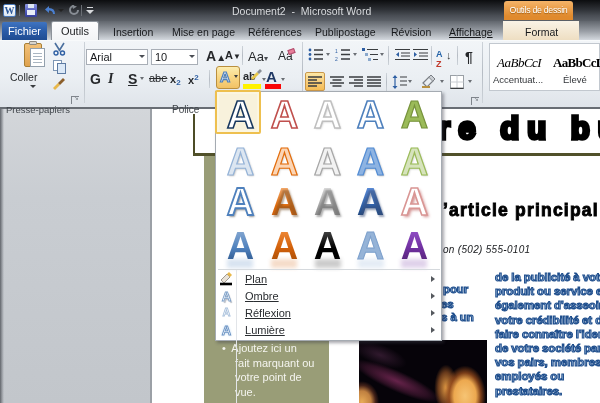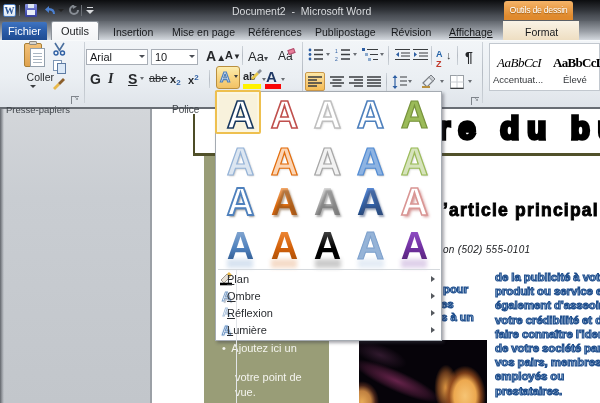--- a/index.html
+++ b/index.html
@@ -32,21 +32,21 @@
 #ribbon-bottom{left:0;top:107px;width:600px;height:2px;background:#686d74;}
 .gsep{top:42px;width:1px;height:61px;background:linear-gradient(#cdd3d9,#b6bcc4 50%,#cdd3d9);}
 .glabel{top:104px;font-size:10px;color:#41464c;text-align:center;}
 .launch{width:8px;height:8px;border-left:1px solid #7f858c;border-top:1px solid #7f858c;}
 .launch:after{content:"\2198";position:absolute;left:1px;top:-3px;font-size:7px;color:#7f858c;}
 
 #clip-board{left:24px;top:43px;width:18px;height:24px;background:linear-gradient(#f2c179,#e0a34f);border:1px solid #a87f35;border-radius:2px;}
 #clip-top{left:29px;top:41px;width:8px;height:4px;background:#d8d4cc;border:1px solid #8f8a80;border-radius:1px;}
 #clip-paper{left:30px;top:48px;width:15px;height:19px;background:#fff;border:1px solid #93a0ad;}
 #clip-paper .l{position:absolute;left:2px;width:9px;height:1px;background:#aab6c2;}
-#coller{left:10px;top:71px;width:44px;font-size:10.5px;color:#2a2d30;text-align:right;}
+#coller{left:10px;top:71px;width:44px;font-size:10.5px;color:#2a2d30;text-align:left;}
 #coller-car{left:30px;top:85px;border-left:3px solid transparent;border-right:3px solid transparent;border-top:3px solid #3a3d40;}
 
 .combo{height:16px;background:#fff;border:1px solid #a8aeb6;font-size:11px;color:#17191c;line-height:14px;padding-left:3px;}
 .combo .car{position:absolute;right:2px;top:5px;border-left:3px solid transparent;border-right:3px solid transparent;border-top:3px solid #4a4e54;}
 #cb-font{left:86px;top:49px;width:62px;}
 #cb-size{left:151px;top:49px;width:47px;}
 .btxt{font-size:13px;color:#26282b;}
 
 .fx{font-size:14px;color:#26282b;font-weight:bold;}
 #btn-fx{left:216px;top:66px;width:24px;height:23px;background:linear-gradient(#fcedb0,#f8d684 50%,#f2c265);border:1.5px solid #ba8f3e;border-radius:3px;}
@@ -76,21 +76,21 @@
 #060309;}
 #photo .streak{position:absolute;left:-20px;top:26px;width:115px;height:30px;background:radial-gradient(ellipse 50% 42% at 50% 50%,rgba(118,40,85,0.85) 0%,rgba(88,30,64,0.45) 58%,rgba(0,0,0,0) 82%);transform:rotate(24deg);}
 #photo .haze{position:absolute;left:-14px;top:2px;width:70px;height:26px;background:radial-gradient(ellipse 50% 50% at 50% 50%,rgba(100,52,90,0.45) 0%,rgba(0,0,0,0) 80%);transform:rotate(20deg);}
 #ajoutez{left:222px;top:341px;width:104px;font-size:11px;color:#f4f4ee;line-height:14.6px;}
 
 #dd{left:215px;top:91px;width:227px;height:250px;background:#fff;border:1px solid #a5abb2;box-shadow:2px 2px 3px rgba(60,60,70,0.45);}
 .cell{position:absolute;width:43px;height:42px;text-align:center;}
 .ga{font-size:38px;font-weight:bold;line-height:42px;display:inline-block;}
 #sel{position:absolute;left:-1px;top:-2px;width:46px;height:44px;border:2px solid #eec04f;border-radius:2px;background:#f8f2dc;box-shadow:inset 0 0 0 2px #fbf6e2;}
 .mi{position:absolute;left:2px;width:222px;height:17px;font-size:11px;color:#2a2d31;}
-.mi .txt{position:absolute;left:9px;top:2px;}
+.mi .txt{position:absolute;left:27px;top:2px;text-decoration:underline;}
 .mi .arr{position:absolute;left:213px;top:5px;border-top:3.5px solid transparent;border-bottom:3.5px solid transparent;border-left:4px solid #55595e;}
 .mi .ic{position:absolute;left:1px;top:1px;width:15px;height:15px;font-size:13px;font-weight:bold;text-align:center;line-height:15px;}
 #ddsep{position:absolute;left:2px;top:177px;width:222px;height:1px;background:#d5d9dd;}
 u{text-decoration:underline;}
 
 #tooltip{left:239px;top:129px;width:245px;height:18px;background:linear-gradient(#ffffff,#eef1f5 60%,#dfe4ea);border:1px solid #8a8f96;border-radius:2px;box-shadow:1px 2px 3px rgba(60,60,70,0.35);font-size:11px;color:#26282c;line-height:16px;white-space:nowrap;}
 #tooltip span{display:inline-block;transform:scaleX(0.835);transform-origin:0 0;padding-left:5px;}
 </style></head><body>
 <div id="scr">
 
@@ -105,21 +105,21 @@
   <div class="ab" id="artline">’article principal</div>
   <div class="ab" id="phline">on (502) 555-0101</div>
   <div class="ab blue" style="left:443px;top:283px;">pour</div>
   <div class="ab blue" style="left:441px;top:298px;">es</div>
   <div class="ab blue" style="left:441px;top:311px;">s à un</div>
   <div class="ab blue" id="bluecol">de la publicité à votre<br>produit ou service et<br>également d'asseoir<br>votre crédibilité et d<br>faire connaître l'iden<br>de votre société par<br>vos pairs, membres,<br>employés ou<br>prestataires.</div>
   <div class="ab" id="photo">
       <div class="haze"></div>
       <div class="streak"></div>
     </div>
-  <div class="ab" id="ajoutez">•&nbsp; Ajoutez ici un<br><br><span style="padding-left:13px">votre point de</span><br><span style="padding-left:13px">vue.</span></div>
+  <div class="ab" id="ajoutez">•&nbsp; Ajoutez ici un<br><span style="padding-left:13px">fait marquant ou</span><br><span style="padding-left:13px">votre point de</span><br><span style="padding-left:13px">vue.</span></div>
 
   <div class="ab" id="titlebar"></div>
   <div class="ab" id="tabrow"></div>
   <div class="ab" id="title-text">Document2&nbsp; -&nbsp; Microsoft Word</div>
   <div class="ab" id="qat-w">W</div>
   <div class="ab qsep" style="left:19px;"></div>
   <div class="ab" id="qat-save"></div>
   <svg class="ab" id="qat-undo" viewBox="0 0 12 9">
       <path d="M1 8 Q1 2 7 2 L7 0 L11 3.5 L7 7 L7 4.5 Q3 4.5 3 8 Z" fill="#4a7fd0" transform="scale(-1,1) translate(-12,0)"></path>
     </svg>

